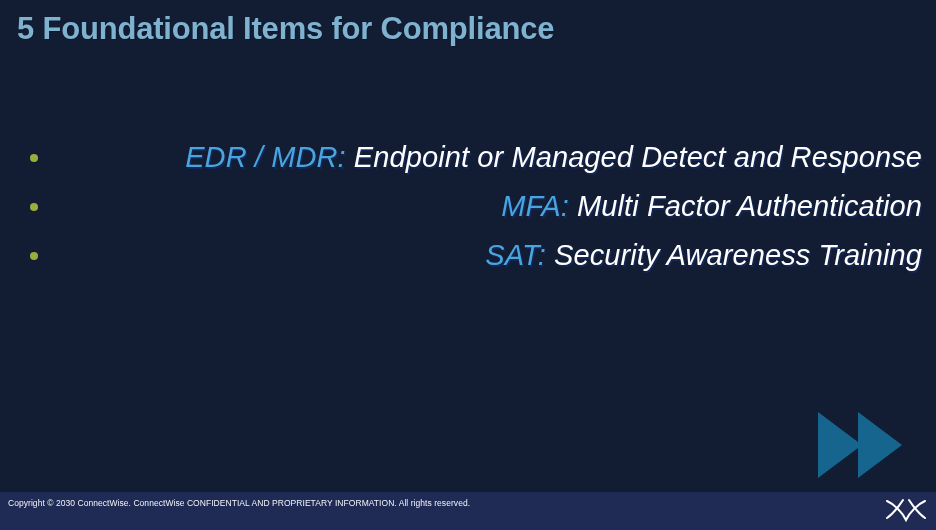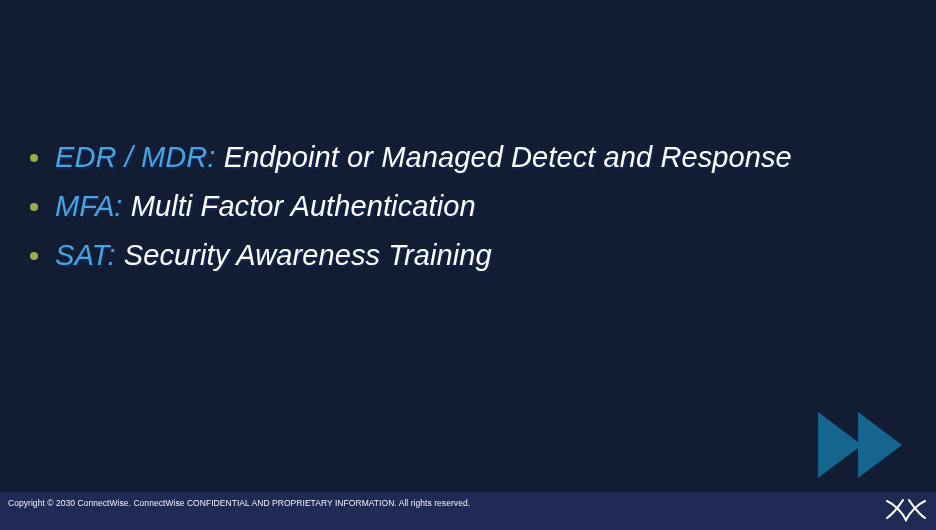--- a/index.html
+++ b/index.html
@@ -42,20 +42,21 @@
     padding: 0;
     list-style: none;
   }
   .bullet-item {
     position: relative;
     height: 49px;
     padding-left: 33px;
     display: flex;
     align-items: center;
     white-space: nowrap;
+    justify-content: flex-end;
   }
   .bullet-dot {
     position: absolute;
     left: 8px;
     top: 50%;
     margin-top: -4px;
     width: 8px;
     height: 8px;
     border-radius: 50%;
     background: #9aae40;
@@ -109,20 +110,21 @@
     top: 6px;
     width: 44px;
     height: 26px;
   }
 </style>
 </head>
 <body>
 
 <div class="slide">
 
+  <div class="slide-title">5 Foundational Items for Compliance</div>
 
   <ul class="bullet-list">
     <li class="bullet-item">
       <span class="bullet-dot"></span>
       <span class="bullet-text"><span class="bullet-key">EDR / MDR:</span><span> Endpoint or Managed Detect and Response</span></span>
     </li>
     <li class="bullet-item">
       <span class="bullet-dot"></span>
       <span class="bullet-text"><span class="bullet-key">MFA:</span><span> Multi Factor Authentication</span></span>
     </li>

